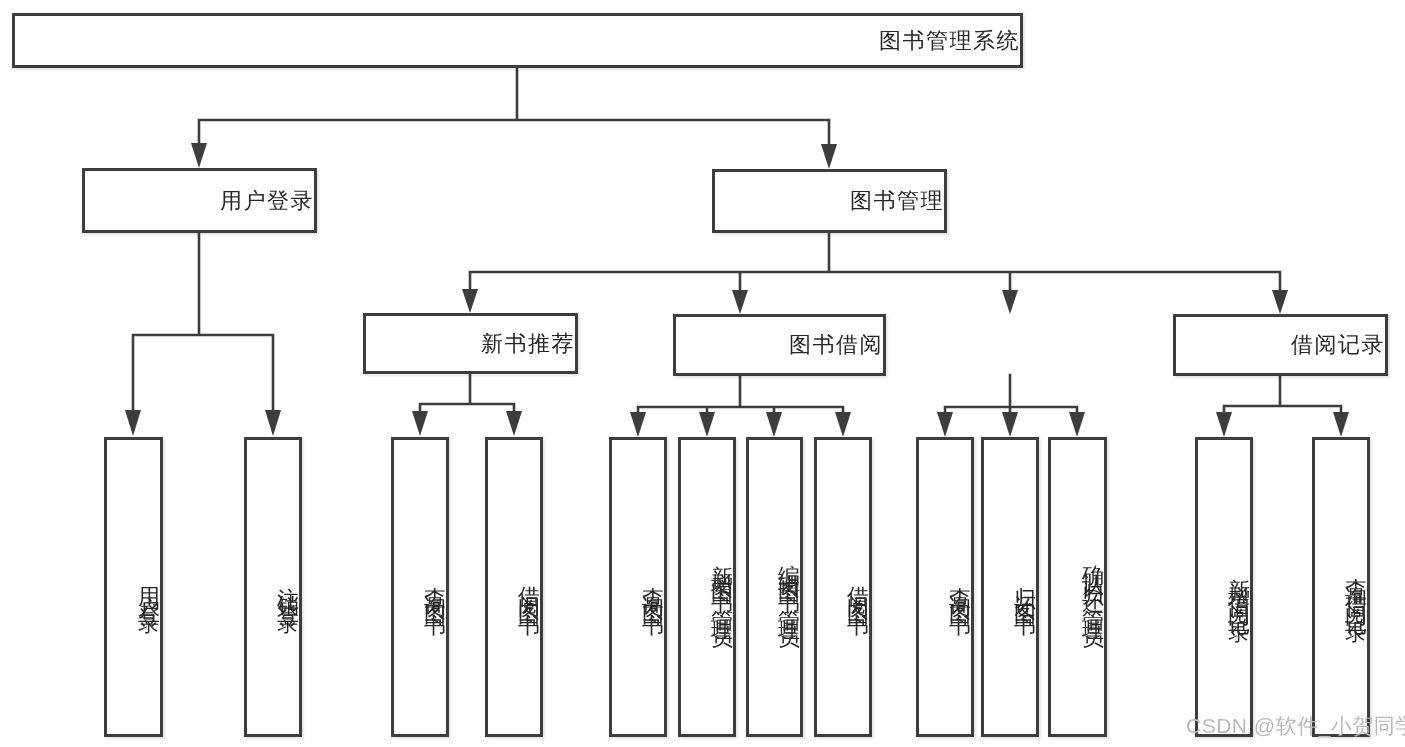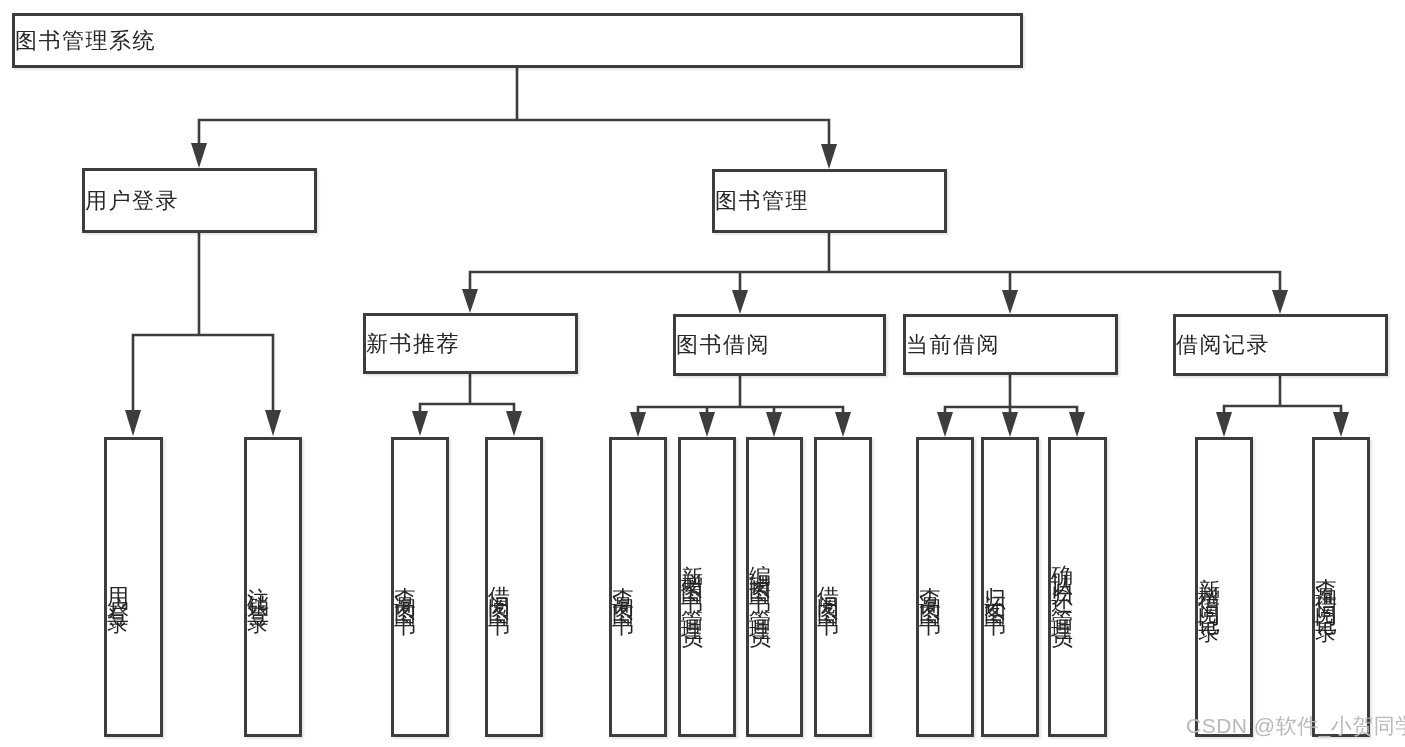--- a/index.html
+++ b/index.html
@@ -24,21 +24,21 @@
     left: 0; top: 0;
     width: 1405px; height: 747px;
     color: var(--line);
   }
   .box {
     position: absolute;
     background: #fff;
     border: 3px solid var(--line);
     display: flex;
     align-items: center;
-    justify-content: flex-start;
+    justify-content: flex-end;
     box-shadow: 2px 2px 2px rgba(0,0,0,0.10);
     z-index: 2;
   }
   .box .lbl {
     font-size: 22px;
     letter-spacing: 1.5px;
     color: var(--text);
     white-space: nowrap;
   }
   .box.v .lbl {
@@ -121,23 +121,20 @@
   <div class="box" style="left:712px; top:169px; width:235px; height:64px;">
     <span class="lbl">图书管理</span>
   </div>
 
   <div class="box" style="left:363px; top:313px; width:215px; height:61px;">
     <span class="lbl">新书推荐</span>
   </div>
   <div class="box" style="left:633px; top:314px; width:213px; height:62px;margin-left:40px;">
     <span class="lbl">图书借阅</span>
   </div>
-  <div class="box" style="left:903px; top:314px; width:215px; height:61px;">
-    <span class="lbl">当前借阅</span>
-  </div>
   <div class="box" style="left:1173px; top:314px; width:215px; height:62px;">
     <span class="lbl">借阅记录</span>
   </div>
 
   <div class="box v" style="left:104px; top:437px; width:59px; height:300px;">
     <span class="lbl">用户登录</span>
   </div>
   <div class="box v" style="left:244px; top:437px; width:58px; height:300px;">
     <span class="lbl">注销登录</span>
   </div>

